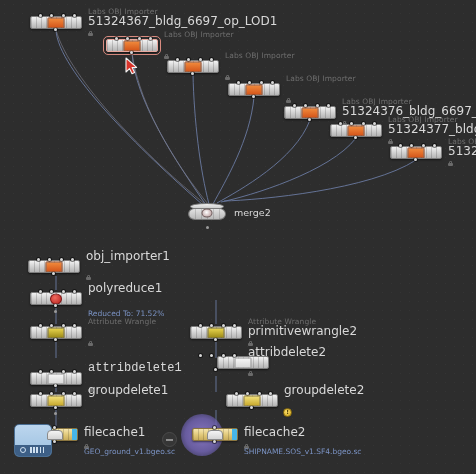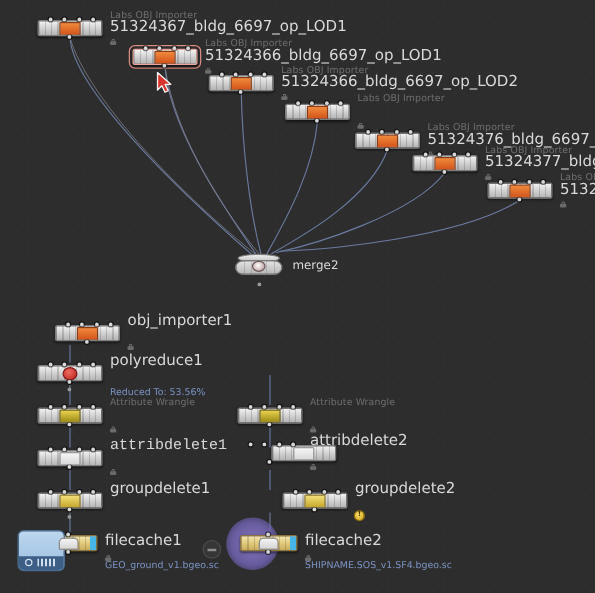--- a/index.html
+++ b/index.html
@@ -247,38 +247,36 @@
     <div class="nbody">
       <div class="nicon ic-obj"></div>
     </div>
     <div class="dot in" style="left:9px"></div>
         <div class="dot in" style="left:20.333333333333336px"></div>
         <div class="dot in" style="left:31.666666666666668px"></div>
         <div class="dot in" style="left:43px"></div>
     <div class="dot out" style="left:24px"></div>
     <div class="lbl">
       <span class="ltype">Labs OBJ Importer</span>
-      <span class="lname">51324366_bldg_6697_op_LOD1</span>
     </div>
     <div class="lock"></div>
 
   </div>
   <div class="node" style="left:167px;top:60px;">
 
     <div class="nbody">
       <div class="nicon ic-obj"></div>
     </div>
     <div class="dot in" style="left:9px"></div>
         <div class="dot in" style="left:20.333333333333336px"></div>
         <div class="dot in" style="left:31.666666666666668px"></div>
         <div class="dot in" style="left:43px"></div>
     <div class="dot out" style="left:24px"></div>
     <div class="lbl">
       <span class="ltype">Labs OBJ Importer</span>
-      <span class="lname">51324366_bldg_6697_op_LOD2</span>
     </div>
     <div class="lock"></div>
 
   </div>
   <div class="node" style="left:228px;top:83px;">
 
     <div class="nbody">
       <div class="nicon ic-obj"></div>
     </div>
     <div class="dot in" style="left:9px"></div>
@@ -349,21 +347,21 @@
     <div class="merge-body">
       <div class="merge-top"></div>
       <div class="merge-mid"></div>
       <div class="merge-ic"></div>
     </div>
     <div class="merge-lbl">merge2</div>
     <div class="merge-flag"></div>
   </div>
 
   <div id="chains">
-  <div class="node" style="left:44px;top:260px;">
+  <div class="node" style="left:28px;top:260px;">
 
     <div class="nbody">
       <div class="nicon ic-obj"></div>
     </div>
     <div class="dot in" style="left:9px"></div>
         <div class="dot in" style="left:20.333333333333336px"></div>
         <div class="dot in" style="left:31.666666666666668px"></div>
         <div class="dot in" style="left:43px"></div>
     <div class="dot out" style="left:24px"></div>
     <div class="lbl">
@@ -381,40 +379,40 @@
     <div class="dot in" style="left:9px"></div>
         <div class="dot in" style="left:20.333333333333336px"></div>
         <div class="dot in" style="left:31.666666666666668px"></div>
         <div class="dot in" style="left:43px"></div>
     <div class="dot out" style="left:24px"></div>
     <div class="lbl">
       <span class="ltype"></span>
       <span class="lname">polyreduce1</span>
     </div>
 
-    <div class="lsub">Reduced To: 53.56%</div>
+    <div class="lsub">Reduced To: 71.52%</div>
     <div class="flagdot"></div>
   </div>
   <div class="node" style="left:30px;top:326px;">
 
     <div class="nbody">
       <div class="nicon ic-wrangle"></div>
     </div>
     <div class="dot in" style="left:9px"></div>
         <div class="dot in" style="left:20.333333333333336px"></div>
         <div class="dot in" style="left:31.666666666666668px"></div>
         <div class="dot in" style="left:43px"></div>
     <div class="dot out" style="left:24px"></div>
     <div class="lbl">
       <span class="ltype">Attribute Wrangle</span>
     </div>
     <div class="lock"></div>
 
   </div>
-  <div class="node" style="left:30px;top:360px;font-family:Liberation Mono, monospace;">
+  <div class="node" style="left:30px;top:372px;font-family:Liberation Mono, monospace;">
 
     <div class="nbody">
       <div class="nicon ic-attrib"></div>
     </div>
     <div class="dot in" style="left:9px"></div>
         <div class="dot in" style="left:20.333333333333336px"></div>
         <div class="dot in" style="left:31.666666666666668px"></div>
         <div class="dot in" style="left:43px"></div>
     <div class="dot out" style="left:24px"></div>
     <div class="lbl">
@@ -446,20 +444,21 @@
     <div class="nbody">
       <div class="nicon ic-wrangle"></div>
     </div>
     <div class="dot in" style="left:9px"></div>
         <div class="dot in" style="left:20.333333333333336px"></div>
         <div class="dot in" style="left:31.666666666666668px"></div>
         <div class="dot in" style="left:43px"></div>
     <div class="dot out" style="left:24px"></div>
     <div class="lbl">
       <span class="ltype">Attribute Wrangle</span>
+      <span class="lname">primitivewrangle2</span>
     </div>
     <div class="lock"></div>
 
   </div>
   <div class="node" style="left:190px;top:356px;padding-left:27px;">
 
     <div class="nbody">
       <div class="nicon ic-attrib"></div>
     </div>
     <div class="dot in" style="left:9px"></div>

